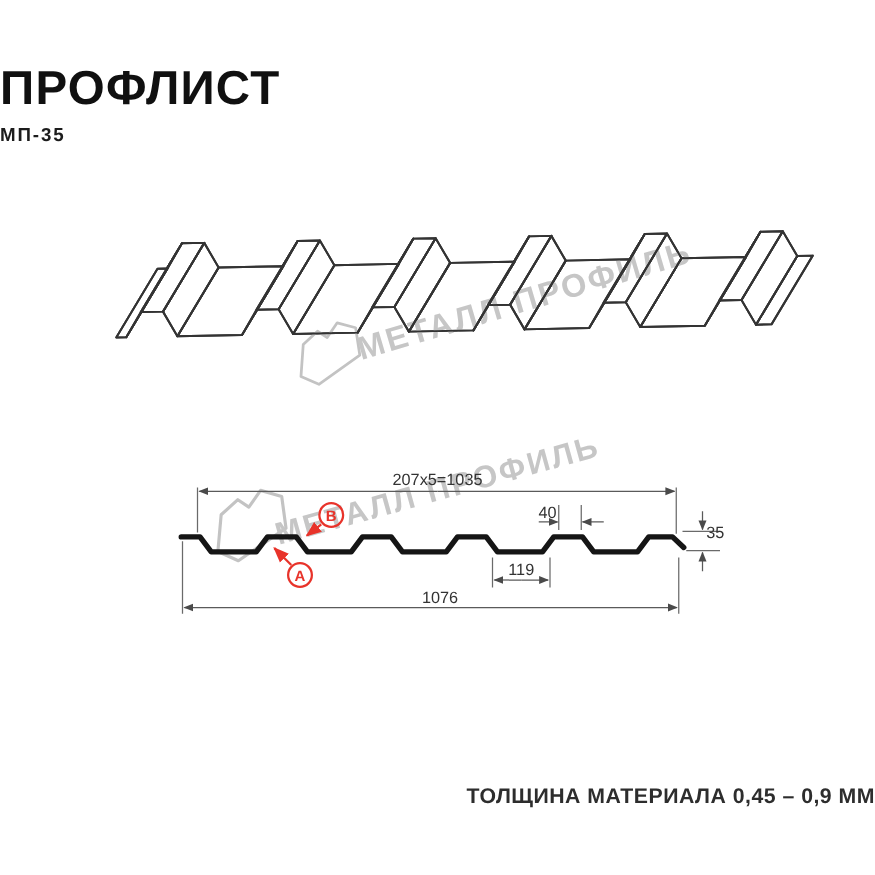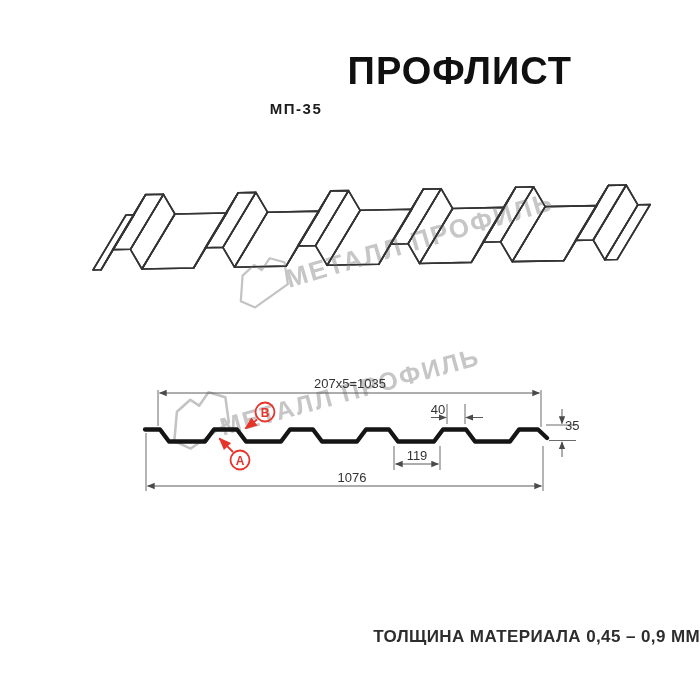--- a/index.html
+++ b/index.html
@@ -1,25 +1,25 @@
 <!DOCTYPE html>
 <html><head>
 <meta charset="utf-8">
 <style>
   html,body{margin:0;padding:0;}
   body{
     width:700px;height:700px;background:#ffffff;position:relative;
     font-family:"Liberation Sans", sans-serif;overflow:hidden;
   }
   .title{
-    position:absolute;top:50px;left:0;width:572px;text-align:right;
+    position:absolute;top:50px;left:0;width:572px;text-align:left;
     font-size:38px;font-weight:800;letter-spacing:1px;color:#101010;
   }
   .subtitle{
-    position:absolute;top:100px;left:0;width:592px;text-align:center;
+    position:absolute;top:100px;left:0;width:592px;
     font-size:15px;font-weight:600;letter-spacing:1.5px;color:#1c1c1c;
   }
   .footer{
     position:absolute;top:627px;left:0;width:700px;text-align:right;
     font-size:17px;font-weight:600;letter-spacing:0.4px;color:#2d2d2d;
   }
   svg.view3d{position:absolute;left:75px;top:165px;width:600px;height:180px;}
   svg.section{position:absolute;left:130px;top:345px;width:460px;height:155px;}
   .wm-text{
     font-family:"Liberation Sans", sans-serif;font-weight:700;

